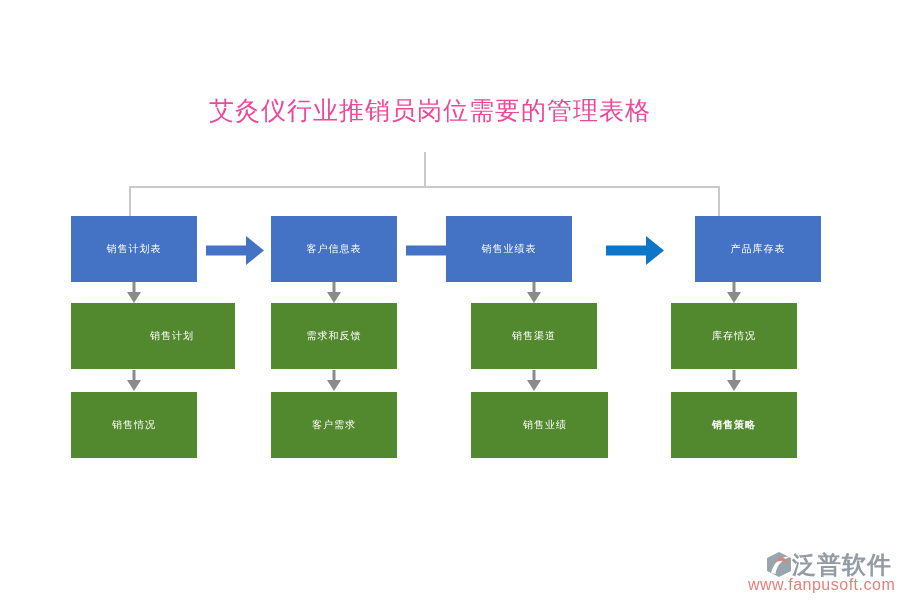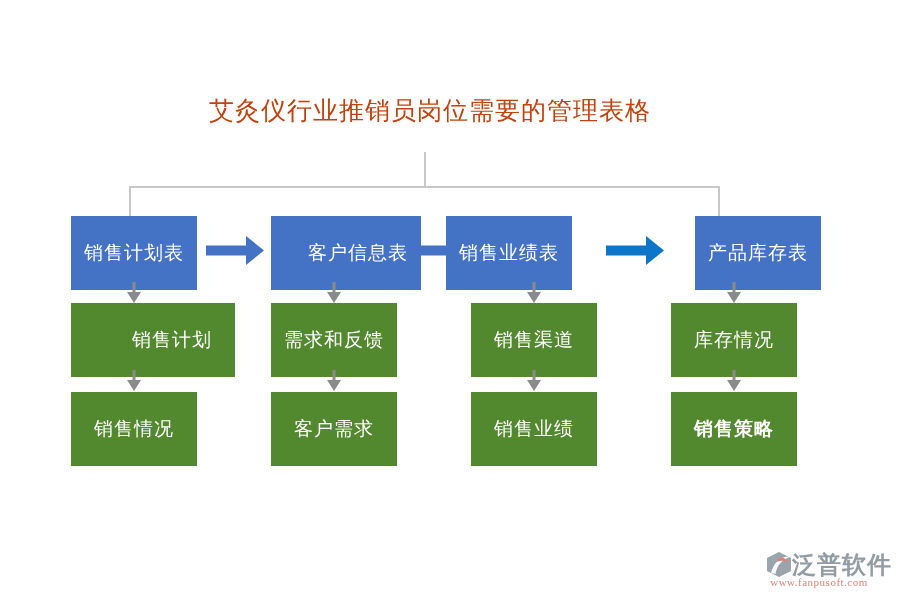--- a/index.html
+++ b/index.html
@@ -3,39 +3,39 @@
 <meta charset="utf-8">
 <style>
   html,body{margin:0;padding:0;background:#fff;}
   .canvas{
     position:relative;width:900px;height:600px;background:#ffffff;overflow:hidden;
     font-family:"Liberation Sans","DejaVu Sans",sans-serif;
   }
   .title{
     position:absolute;left:80px;top:94px;width:700px;text-align:center;
     font-family:"Liberation Serif","DejaVu Serif",serif;
-    font-size:25px;color:#c2410c;letter-spacing:1px;white-space:nowrap;
+    font-size:25px;color:#ec4899;letter-spacing:1px;white-space:nowrap;
   }
   .cline{position:absolute;background:#C9C9C9;}
   .box{
-    position:absolute;width:126px;height:74px;display:flex;align-items:center;justify-content:center;
-    color:#ffffff;font-size:19px;letter-spacing:1px;white-space:nowrap;
+    position:absolute;width:126px;height:66px;display:flex;align-items:center;justify-content:center;
+    color:#ffffff;font-size:10px;letter-spacing:1px;white-space:nowrap;
   }
   .box.blue{background:#4472C4;}
   .box.green{background:#53892E;}
   .arrow-right{position:absolute;width:58px;height:29px;top:236px;}
   .arrow-down{position:absolute;width:16px;height:21px;}
   .logo{position:absolute;}
   .logo-name{
     position:absolute;left:792px;top:549px;font-family:Liberation Sans, sans-serif;
     font-weight:bold;font-size:24px;color:#939CA4;letter-spacing:1px;white-space:nowrap;
   }
   .logo-url{
     position:absolute;left:748px;top:576px;width:142px;text-align:center;
-    font-size:11px;color:#E28279;letter-spacing:0.5px;white-space:nowrap;font-family:Liberation Serif, serif;
+    font-size:16px;color:#E28279;letter-spacing:0.5px;white-space:nowrap;
   }
 </style>
 </head>
 <body>
 
 <div class="canvas">
 
   <div class="title">艾灸仪行业推销员岗位需要的管理表格</div>
 
   <div class="cline" style="left:424px;top:152px;width:2px;height:36px;"></div>
@@ -56,21 +56,21 @@
       <path d="M6.5 0h3v10h5.5L8 21 1 10h5.5Z" fill="#8B8B8B"></path>
     </svg>
   <div class="box green" style="left:71px;top:392px;">
       <span>销售情况</span>
     </div>
 
   <svg class="arrow-right" style="left:206px;" viewBox="0 0 58 29">
       <path d="M0 9.5h40V0l18 14.5L40 29v-9.5H0Z" fill="#4472C4"></path>
     </svg>
 
-  <div class="box blue" style="left:271px;top:216px;padding-left:24px;">
+  <div class="box blue" style="left:271px;top:216px;">
       <span>客户信息表</span>
     </div>
   <svg class="arrow-down" style="left:326px;top:282px;" viewBox="0 0 16 21">
       <path d="M6.5 0h3v10h5.5L8 21 1 10h5.5Z" fill="#8B8B8B"></path>
     </svg>
   <div class="box green" style="left:271px;top:303px;">
       <span>需求和反馈</span>
     </div>
   <svg class="arrow-down" style="left:326px;top:370px;" viewBox="0 0 16 21">
       <path d="M6.5 0h3v10h5.5L8 21 1 10h5.5Z" fill="#8B8B8B"></path>
@@ -88,21 +88,21 @@
     </div>
   <svg class="arrow-down" style="left:526px;top:282px;" viewBox="0 0 16 21">
       <path d="M6.5 0h3v10h5.5L8 21 1 10h5.5Z" fill="#8B8B8B"></path>
     </svg>
   <div class="box green" style="left:471px;top:303px;">
       <span>销售渠道</span>
     </div>
   <svg class="arrow-down" style="left:526px;top:370px;" viewBox="0 0 16 21">
       <path d="M6.5 0h3v10h5.5L8 21 1 10h5.5Z" fill="#8B8B8B"></path>
     </svg>
-  <div class="box green" style="left:471px;top:392px;">
+  <div class="box green" style="left:471px;top:392px;padding-left:11px;">
       <span>销售业绩</span>
     </div>
 
   <svg class="arrow-right" style="left:606px;" viewBox="0 0 58 29">
       <path d="M0 9.5h40V0l18 14.5L40 29v-9.5H0Z" fill="#0E76C9"></path>
     </svg>
 
   <div class="box blue" style="left:671px;top:216px;margin-left:24px;">
       <span>产品库存表</span>
     </div>

